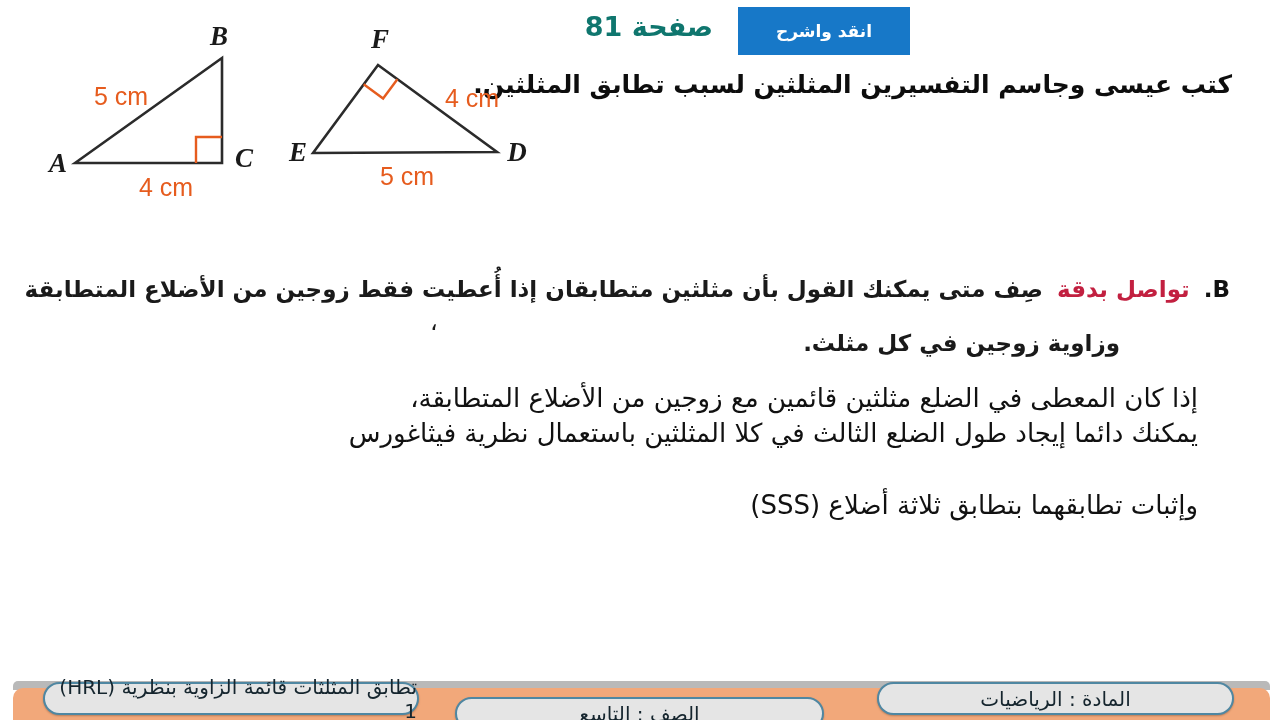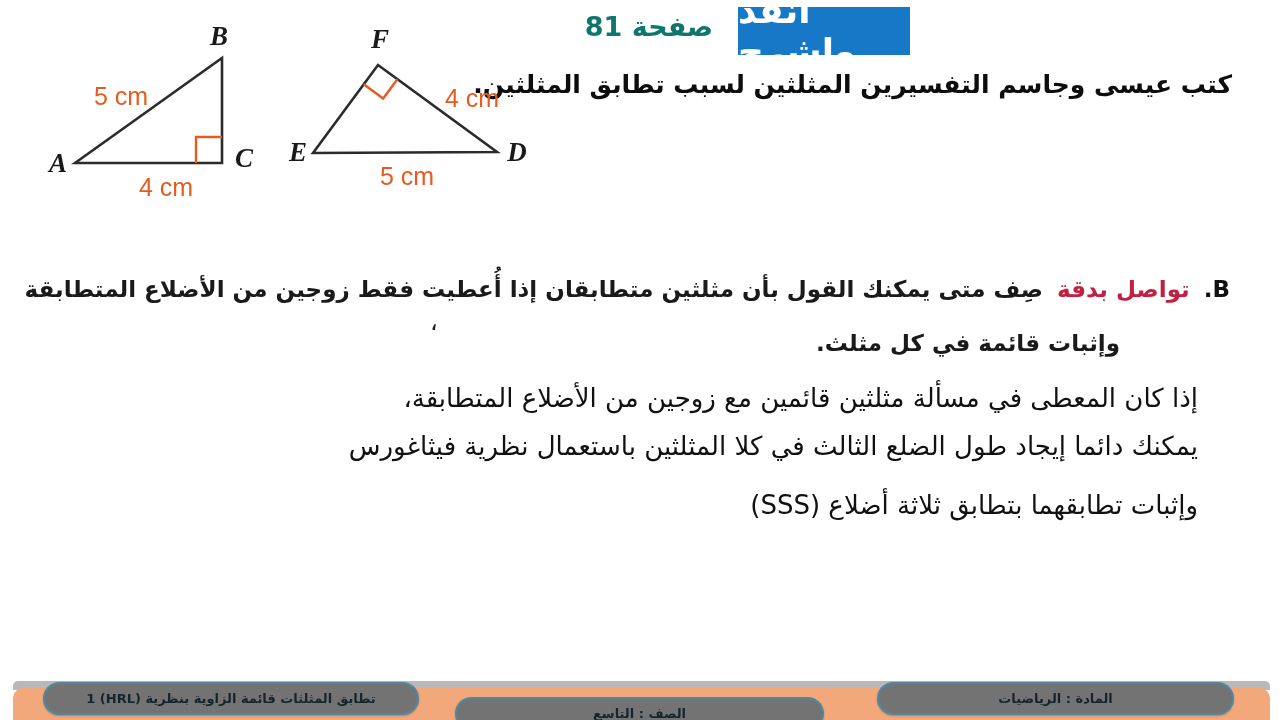--- a/index.html
+++ b/index.html
@@ -7,21 +7,21 @@
     width:1280px;height:720px;position:relative;overflow:hidden;
     background:#ffffff;
     font-family:"DejaVu Sans",sans-serif;
   }
   .abs{position:absolute;}
 
   
   .badge{
     left:738px;top:7px;width:172px;height:48px;
     background:#1778c8;color:#ffffff;
-    font-size:36px;font-weight:bold;
+    font-size:17px;font-weight:bold;
     display:flex;align-items:center;justify-content:center;
   }
   .page-ref{
     left:570px;top:5px;width:158px;height:42px;
     color:#0f766e;font-size:27px;font-weight:bold;
     display:flex;align-items:center;justify-content:center;
     direction:rtl;
   }
   .prompt-line{
     top:70px;right:48px;
@@ -55,37 +55,37 @@
     top:330px;right:160px;direction:rtl;white-space:nowrap;
     font-size:23px;font-weight:600;color:#1a1a1a;
   }
 
   
   .answer-line{
     direction:rtl;white-space:nowrap;right:82px;
     font-size:26px;color:#111111;
   }
   .answer-1{top:383px;}
-  .answer-2{top:431px;}
+  .answer-2{top:418px;}
   .answer-3{top:490px;margin-left:20px;}
 
   
   .footer-gray{
     left:13px;top:681px;width:1257px;height:9px;
     background:#b9b9b9;border-radius:5px 5px 0 0;
   }
   .footer-orange{
     left:13px;top:688px;width:1257px;height:32px;
     background:#f2a87a;border-radius:10px 10px 0 0;
   }
   .capsule{
     top:682px;height:29px;
-    background:#737373;border:2px solid #4f87a2;border-radius:17px;
+    background:#e5e5e5;border:2px solid #4f87a2;border-radius:17px;
     display:flex;align-items:center;justify-content:center;
-    direction:rtl;font-size:13px;font-weight:bold;color:#15252e;
+    direction:rtl;font-size:20px;font-weight:normal;color:#15252e;
     box-shadow:0 1px 2px rgba(0,0,0,.25);
   }
   .capsule-lesson{left:43px;width:372px;}
   .capsule-grade{left:455px;width:365px;margin-top:15px;}
   .capsule-subject{left:877px;width:353px;align-items:center;}
 </style>
 </head>
 <body>
 
 <div class="abs badge">
@@ -112,23 +112,23 @@
   <text class="measure-label" x="452" y="92" text-anchor="middle">4 cm</text>
   <text class="measure-label" x="387" y="170" text-anchor="middle">5 cm</text>
 </svg>
 
 <div class="abs partb-line1">
   <span class="partb-label">B.</span>
   <span class="partb-keyword">تواصل بدقة</span>
   <span>صِف متى يمكنك القول بأن مثلثين متطابقان إذا أُعطيت فقط زوجين من الأضلاع المتطابقة</span>
 </div>
 <div class="abs stray-mark">،</div>
-<div class="abs partb-line2">وإثبات قائمة في كل مثلث.</div>
+<div class="abs partb-line2">وزاوية زوجين في كل مثلث.</div>
 
-<div class="abs answer-line answer-1">إذا كان المعطى في مسألة مثلثين قائمين مع زوجين من الأضلاع المتطابقة،</div>
+<div class="abs answer-line answer-1">إذا كان المعطى في الضلع مثلثين قائمين مع زوجين من الأضلاع المتطابقة،</div>
 <div class="abs answer-line answer-2">يمكنك دائما إيجاد طول الضلع الثالث في كلا المثلثين باستعمال نظرية فيثاغورس</div>
 <div class="abs answer-line answer-3">وإثبات تطابقهما بتطابق ثلاثة أضلاع (SSS)</div>
 
 <div class="abs footer-gray"></div>
 <div class="abs footer-orange"></div>
 <div class="abs capsule capsule-lesson">
   <span>تطابق المثلثات قائمة الزاوية بنظرية (HRL) 1</span>
 </div>
 <div class="abs capsule capsule-grade">
   <span>الصف : التاسع</span>

